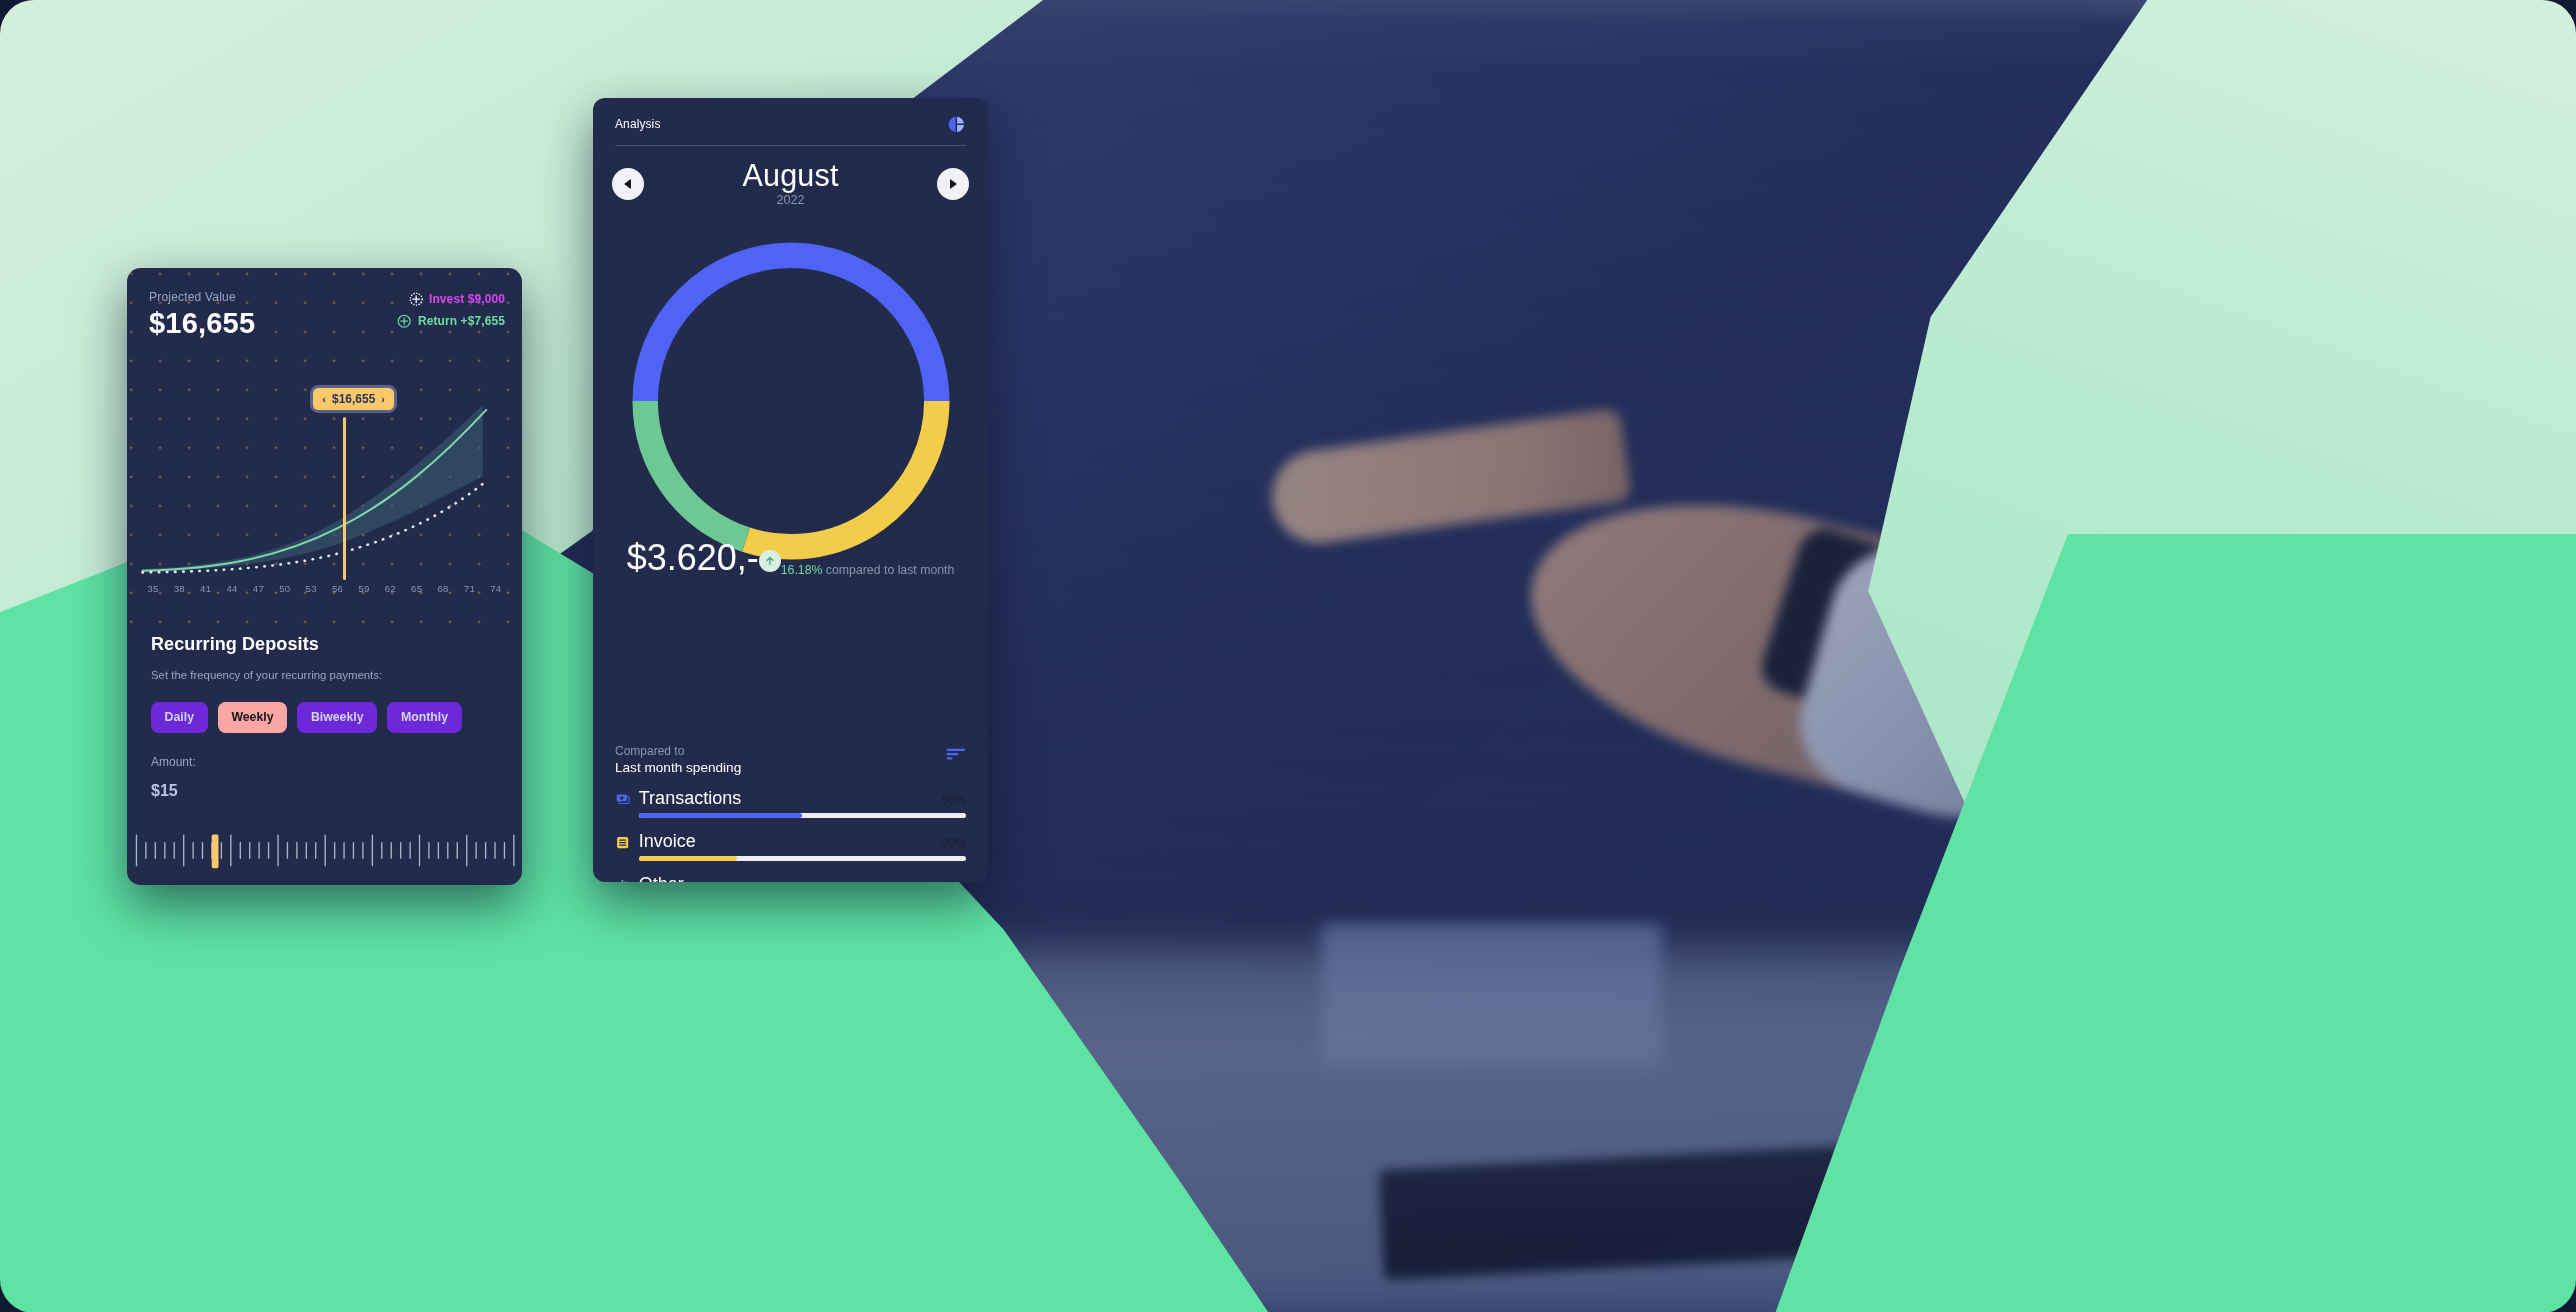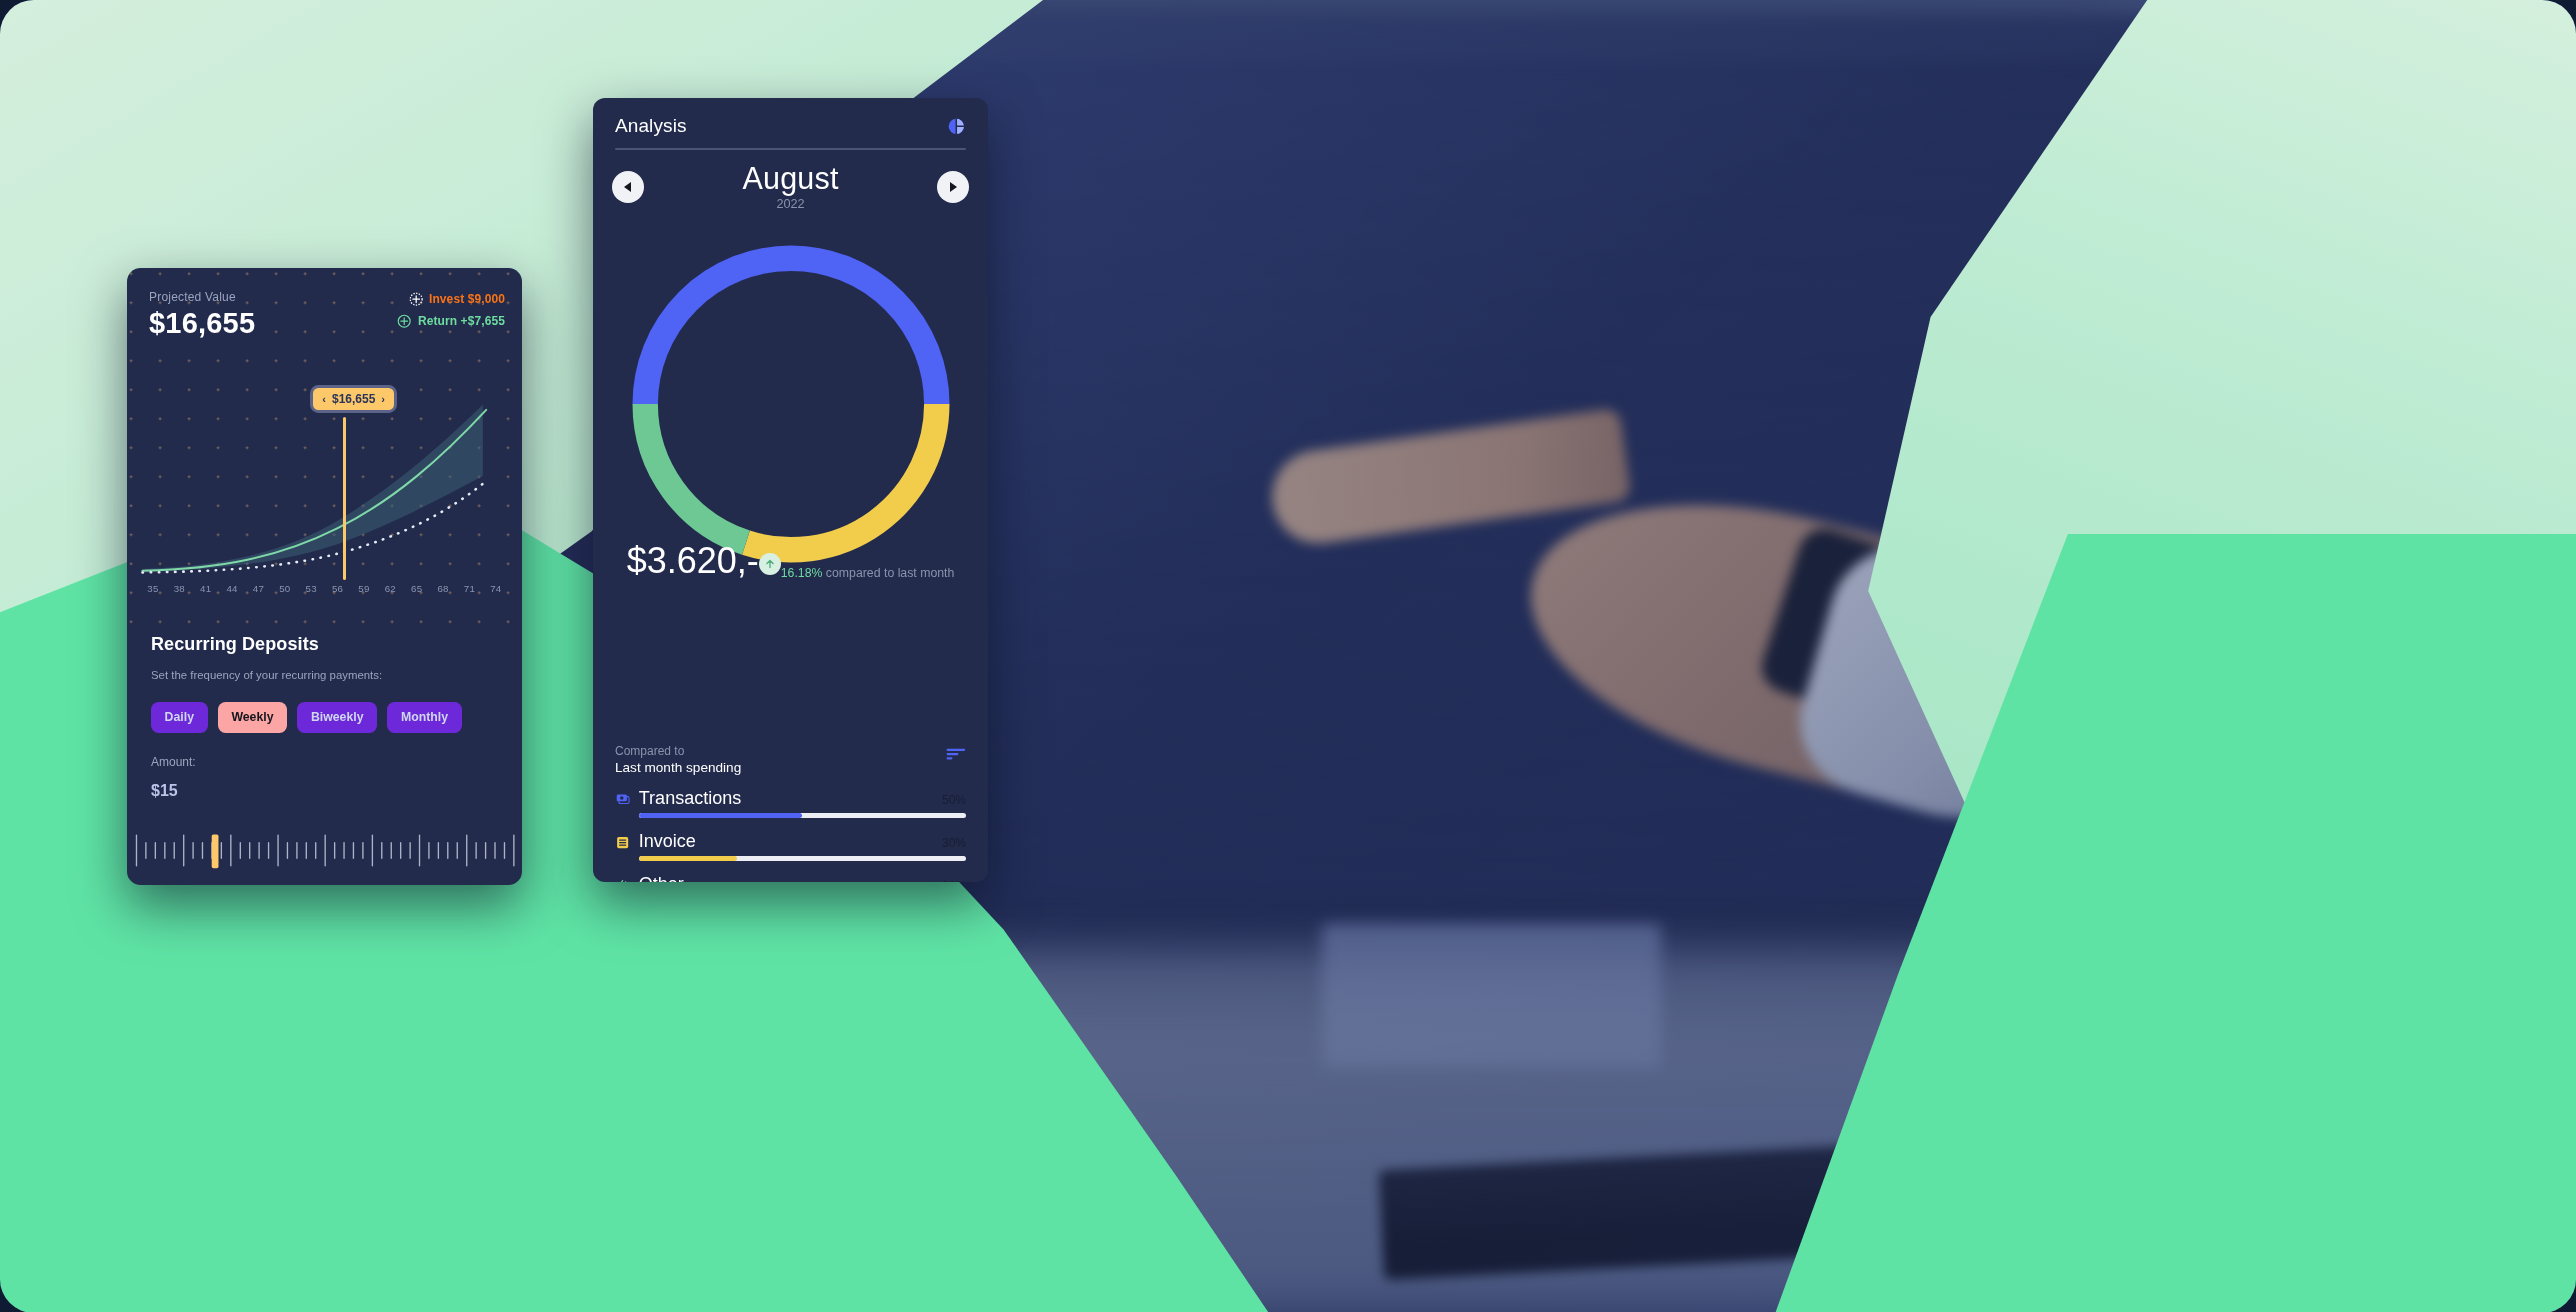--- a/index.html
+++ b/index.html
@@ -157,21 +157,21 @@
     background-image: radial-gradient(circle, rgba(230,180,110,.42) 1.1px, transparent 1.4px);
     background-size: 29px 29px;
     background-position: 18.6px 20.3px;
   }
   .pv-head { position: absolute; left: 22px; top: 22px; }
   .pv-label { font-size: 12px; color: #9aa4bd; letter-spacing: 0.2px; }
   .pv-value { font-size: 29px; font-weight: 700; color: #ffffff; margin-top: 2.5px; letter-spacing: 0.2px; }
   .pv-stats { position: absolute; right: 17px; top: 24px; text-align: right; }
   .stat-row { display: flex; align-items: center; justify-content: flex-end; gap: 6px; margin-bottom: 7.6px; }
   .stat-row .t { font-size: 12px; font-weight: 700; letter-spacing: 0.1px; }
-  .stat-invest .t { color: #f97316; }
+  .stat-invest .t { color: #d946ef; }
   .stat-return .t { color: #6ddc9f; }
   .circ-plus { width: 14.4px; height: 14.4px; position: relative; flex: 0 0 auto; }
   .circ-plus svg { display: block; }
 
   
   .pv-tooltip {
     position: absolute; left: 183px; top: 117px;
     background: #fcc86a; color: #2b3458;
     border: 3.4px solid #5b6488; border-radius: 8.5px;
     padding: 4.2px 9.3px; font-size: 12px; font-weight: 700;
@@ -212,21 +212,21 @@
   
   #analysis-card {
     left: 593px; top: 98px; width: 395px; height: 784px;
     background: #232b4d;
     border-radius: 12px;
   }
   .an-head {
     display: flex; align-items: center; justify-content: space-between;
     padding: 17px 22px 0 22px;
   }
-  .an-title { font-size: 19px; color: #ffffff; letter-spacing: 0.1px; }
+  .an-title { font-size: 12px; color: #ffffff; letter-spacing: 0.1px; }
   .an-pie-icon { width: 18.6px; height: 18.6px; }
   .an-rule { height: 1.7px; background: #4a5476; margin: 11px 22px 0 22px; border-radius: 1.7px; }
 
   .an-nav { display: flex; align-items: center; justify-content: space-between; padding: 13.6px 18.6px 0 18.6px; }
   .nav-btn {
     width: 32px; height: 32px; border-radius: 50%;
     background: #f1f2f6; border: none; cursor: pointer;
     display: flex; align-items: center; justify-content: center;
   }
   .nav-btn .tri { width: 0; height: 0; border-top: 5.1px solid transparent; border-bottom: 5.1px solid transparent; }

